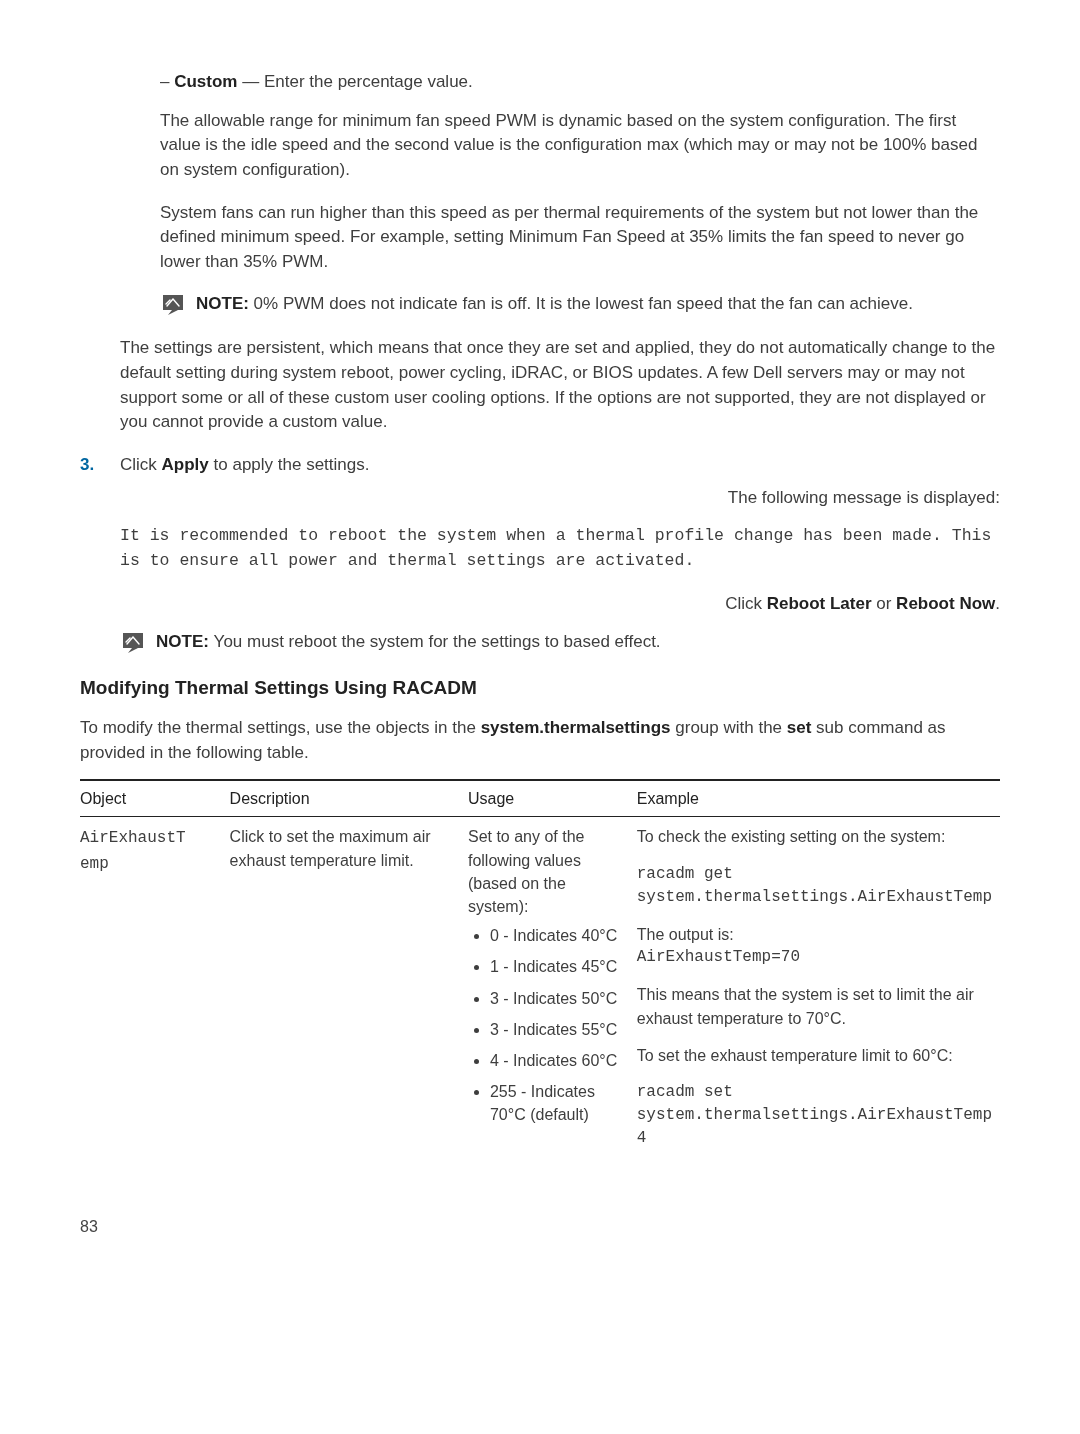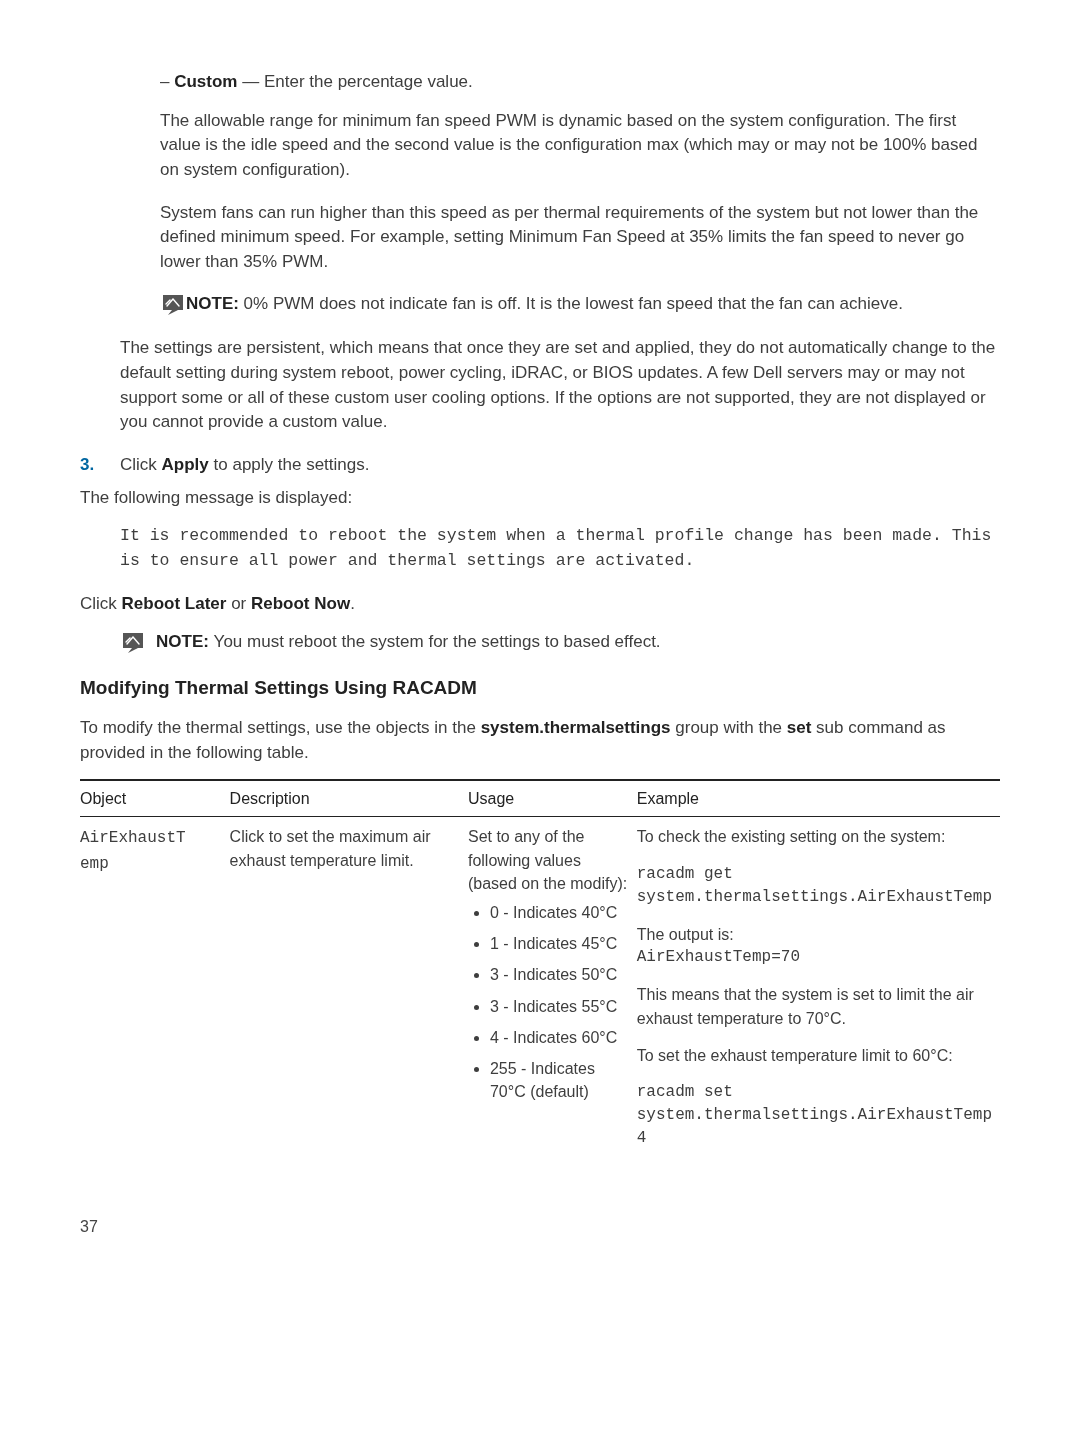--- a/index.html
+++ b/index.html
@@ -23,34 +23,35 @@
   }
   .indent-block2 {
     margin-left: 40px;
     margin-bottom: 18px;
   }
   .note-row {
     display: flex;
     align-items: flex-start;
     margin-left: 80px;
     margin-bottom: 18px;
+    gap: 10px;
   }
   .note-row-wide {
     display: flex;
     align-items: flex-start;
     margin-left: 40px;
     margin-bottom: 18px;
     gap: 10px;
   }
   .note-icon svg { display: block; }
   .note-body { flex: 1; }
   .step-row { display: flex; margin-left: 0; margin-bottom: 8px; }
   .step-num { width: 40px; font-weight: 700; color: #0066a1; }
   .step-text { flex: 1; }
-  .step-follow { margin-bottom: 14px; }
+  .step-follow { margin-left: 40px; margin-bottom: 14px; text-align: right; }
   .code-block {
     font-family: "Courier New", monospace;
     margin-left: 40px;
     margin-bottom: 18px;
     white-space: pre-wrap;
     font-size: 16.5px;
     line-height: 1.5;
   }
   .code-inline { font-family: "Courier New", monospace; }
   h2 {
@@ -158,21 +159,21 @@
       <th class="col3">Usage</th>
       <th>Example</th>
     </tr>
   </thead>
   <tbody>
     <tr>
       <td><span class="code-inline" style="white-space:pre-line">AirExhaustT
 emp</span></td>
       <td>Click to set the maximum air exhaust temperature limit.</td>
       <td>
-        <div class="usage-intro">Set to any of the following values (based on the modify):</div>
+        <div class="usage-intro">Set to any of the following values (based on the system):</div>
         <ul class="u-list">
           <li>0 - Indicates 40°C</li>
           <li>1 - Indicates 45°C</li>
           <li>3 - Indicates 50°C</li>
           <li>3 - Indicates 55°C</li>
           <li>4 - Indicates 60°C</li>
           <li>255 - Indicates 70°C (default)</li>
         </ul>
       </td>
       <td>
@@ -181,13 +182,13 @@
         <div>The output is:</div>
         <div class="ex-block code-inline">AirExhaustTemp=70</div>
         <div class="ex-block">This means that the system is set to limit the air exhaust temperature to 70°C.</div>
         <div class="ex-block">To set the exhaust temperature limit to 60°C:</div>
         <div class="code-inline">racadm set system.thermalsettings.AirExhaustTemp 4</div>
       </td>
     </tr>
   </tbody>
 </table>
 
-<div class="page-num">37</div>
+<div class="page-num">83</div>
 
 </body></html>

